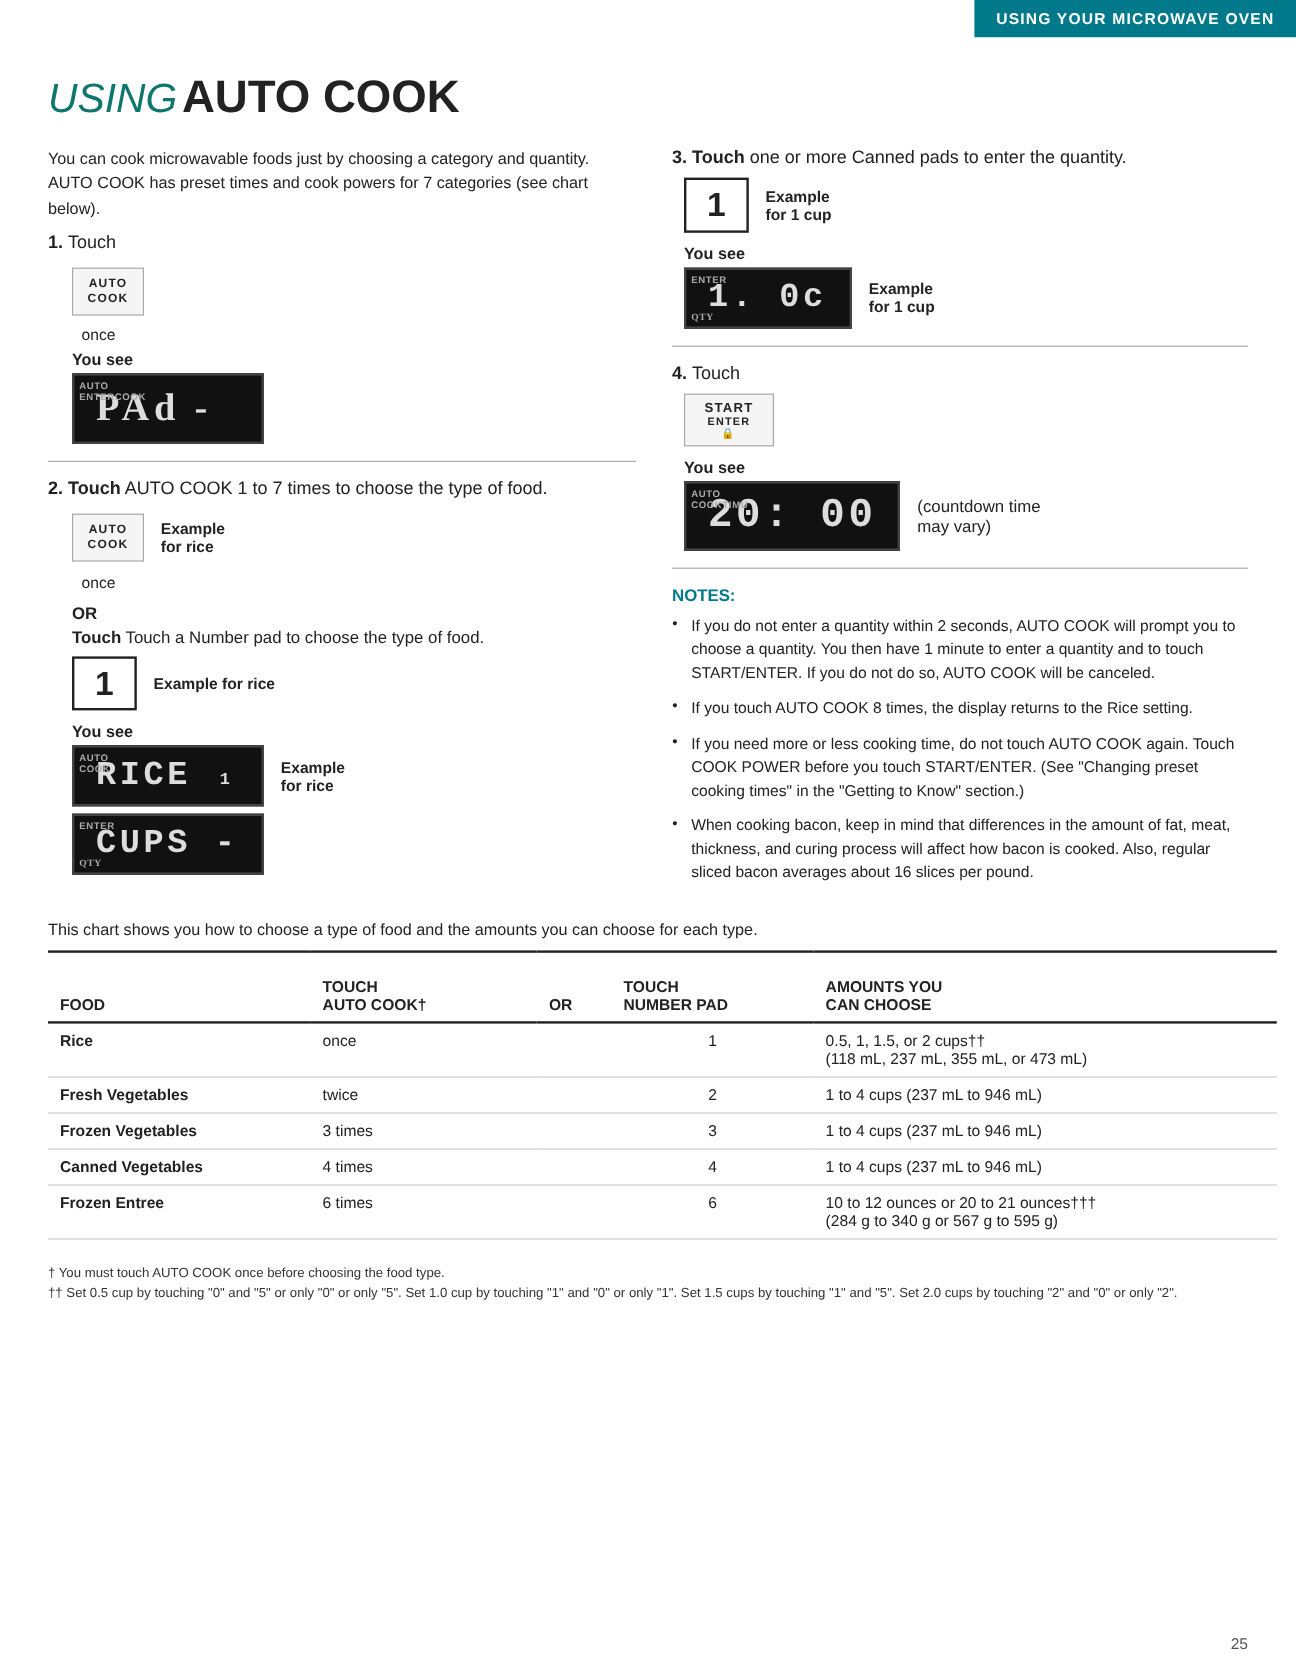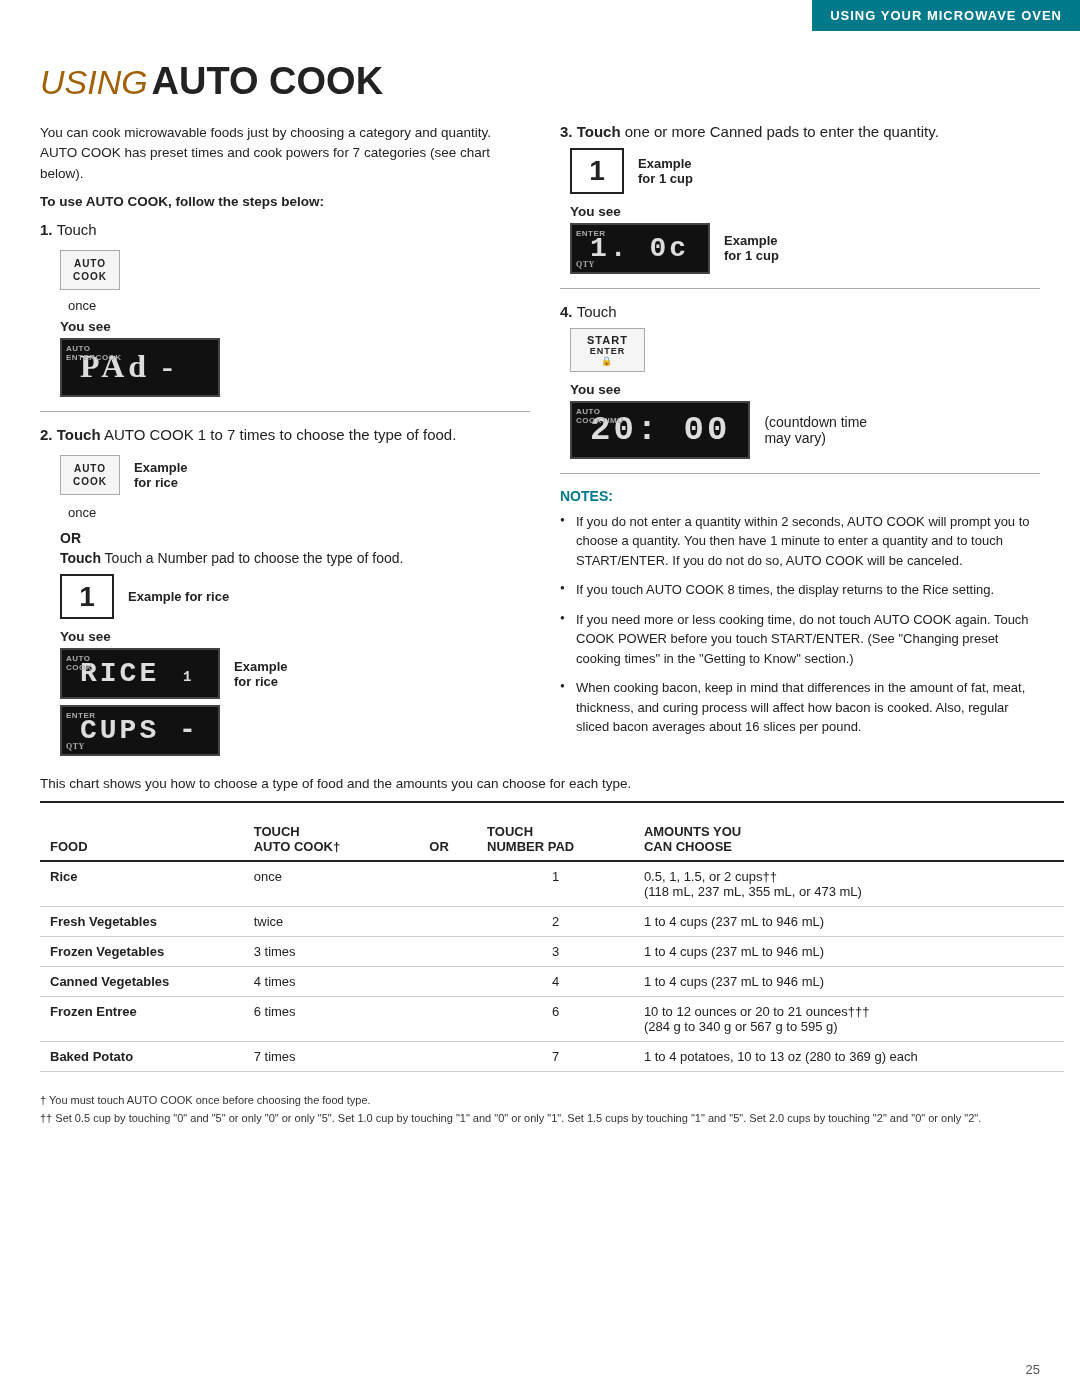--- a/index.html
+++ b/index.html
@@ -29,21 +29,21 @@
 
     
     .page-title {
       padding: 60px 40px 10px 40px;
     }
     .page-title .using-text {
       font-size: 34px;
       font-weight: normal;
       font-style: italic;
       text-transform: uppercase;
-      color: #a16207;
+      color: #0f766e;
     }
     .page-title .auto-cook-text {
       font-size: 38px;
       font-weight: bold;
       text-transform: uppercase;
       color: #222;
     }
 
     
     .main-content {
@@ -292,21 +292,20 @@
   <span class="using-text">Using</span>
   <span class="auto-cook-text">AUTO COOK</span>
 </div>
 
 <div class="main-content">
 
   <div class="left-col">
 
     <p class="intro-text">You can cook microwavable foods just by choosing a category and quantity. AUTO COOK has preset times and cook powers for 7 categories (see chart below).</p>
 
-    <p class="bold-instruction">To use AUTO COOK, follow the steps below:</p>
 
     <p class="step-label">
       <strong>1.</strong>
       <span>Touch</span>
     </p>
     <div style="margin-left:20px;">
       <div class="button-img">
         <span style="white-space:pre-line;">AUTO
 COOK</span>
       </div>
@@ -517,27 +516,20 @@
       <td style="white-space:pre-line;">1 to 4 cups (237 mL to 946 mL)</td>
     </tr>
         <tr>
       <td>Frozen Entree</td>
       <td>6 times</td>
       <td></td>
       <td style="text-align:center;">6</td>
       <td style="white-space:pre-line;">10 to 12 ounces or 20 to 21 ounces†††
 (284 g to 340 g or 567 g to 595 g)</td>
     </tr>
-        <tr>
-      <td>Baked Potato</td>
-      <td>7 times</td>
-      <td></td>
-      <td style="text-align:center;">7</td>
-      <td style="white-space:pre-line;">1 to 4 potatoes, 10 to 13 oz (280 to 369 g) each</td>
-    </tr>
       </tbody>
   </table>
 </div>
 
 <div class="footnotes">
   <div>† You must touch AUTO COOK once before choosing the food type.</div>
   <div>†† Set 0.5 cup by touching "0" and "5" or only "0" or only "5". Set 1.0 cup by touching "1" and "0" or only "1". Set 1.5 cups by touching "1" and "5". Set 2.0 cups by touching "2" and "0" or only "2".</div>
 </div>
 
 <div class="page-number">25</div>

